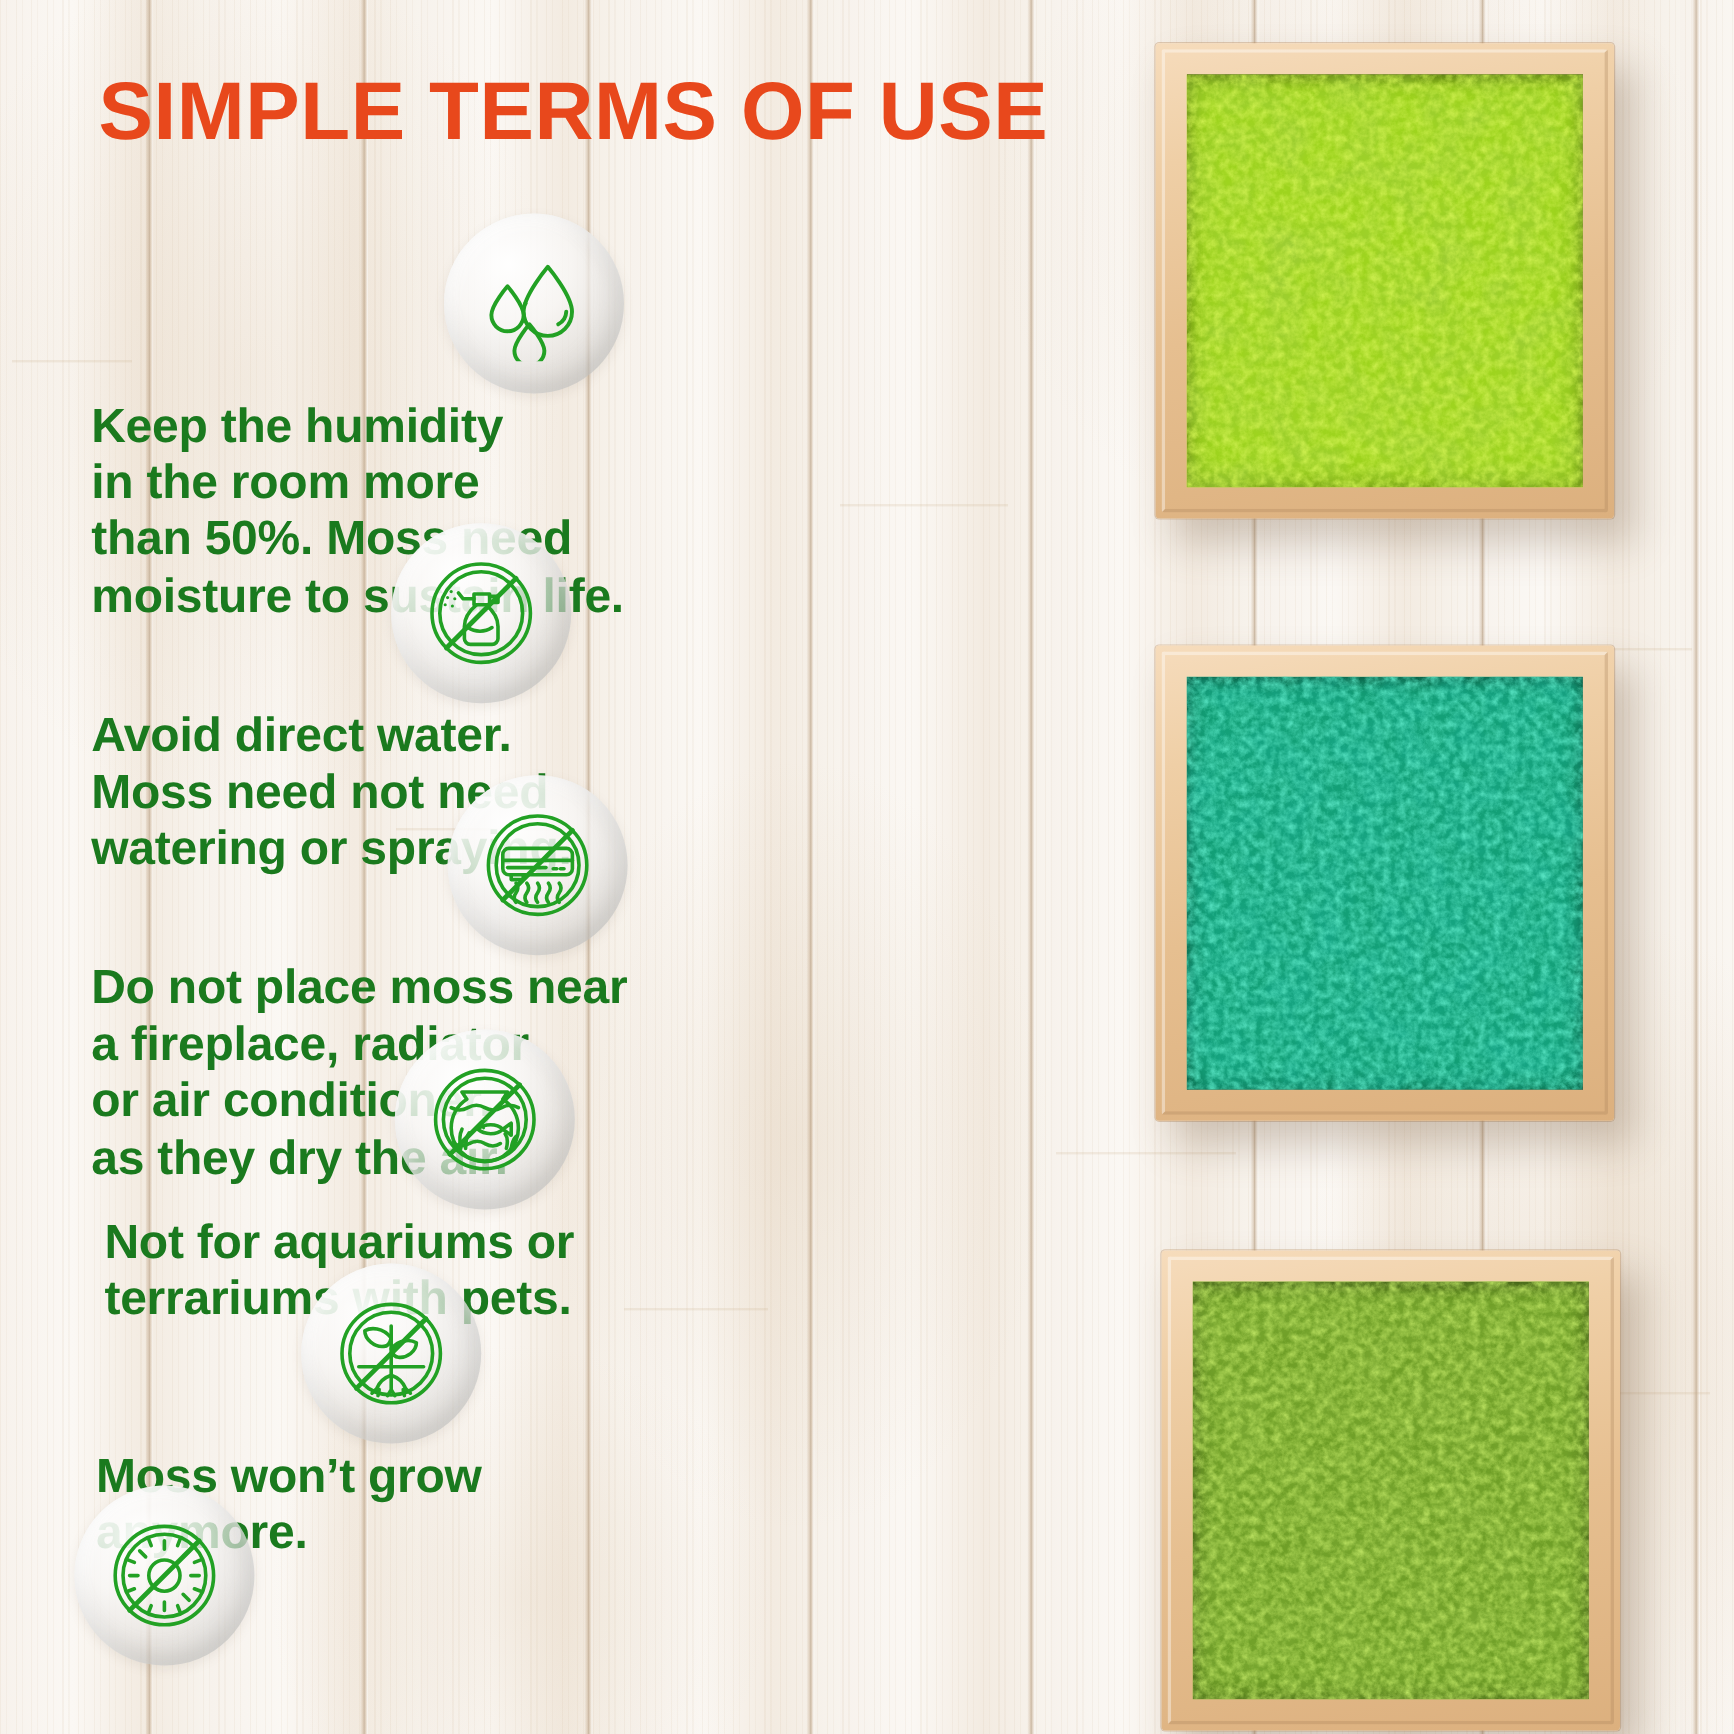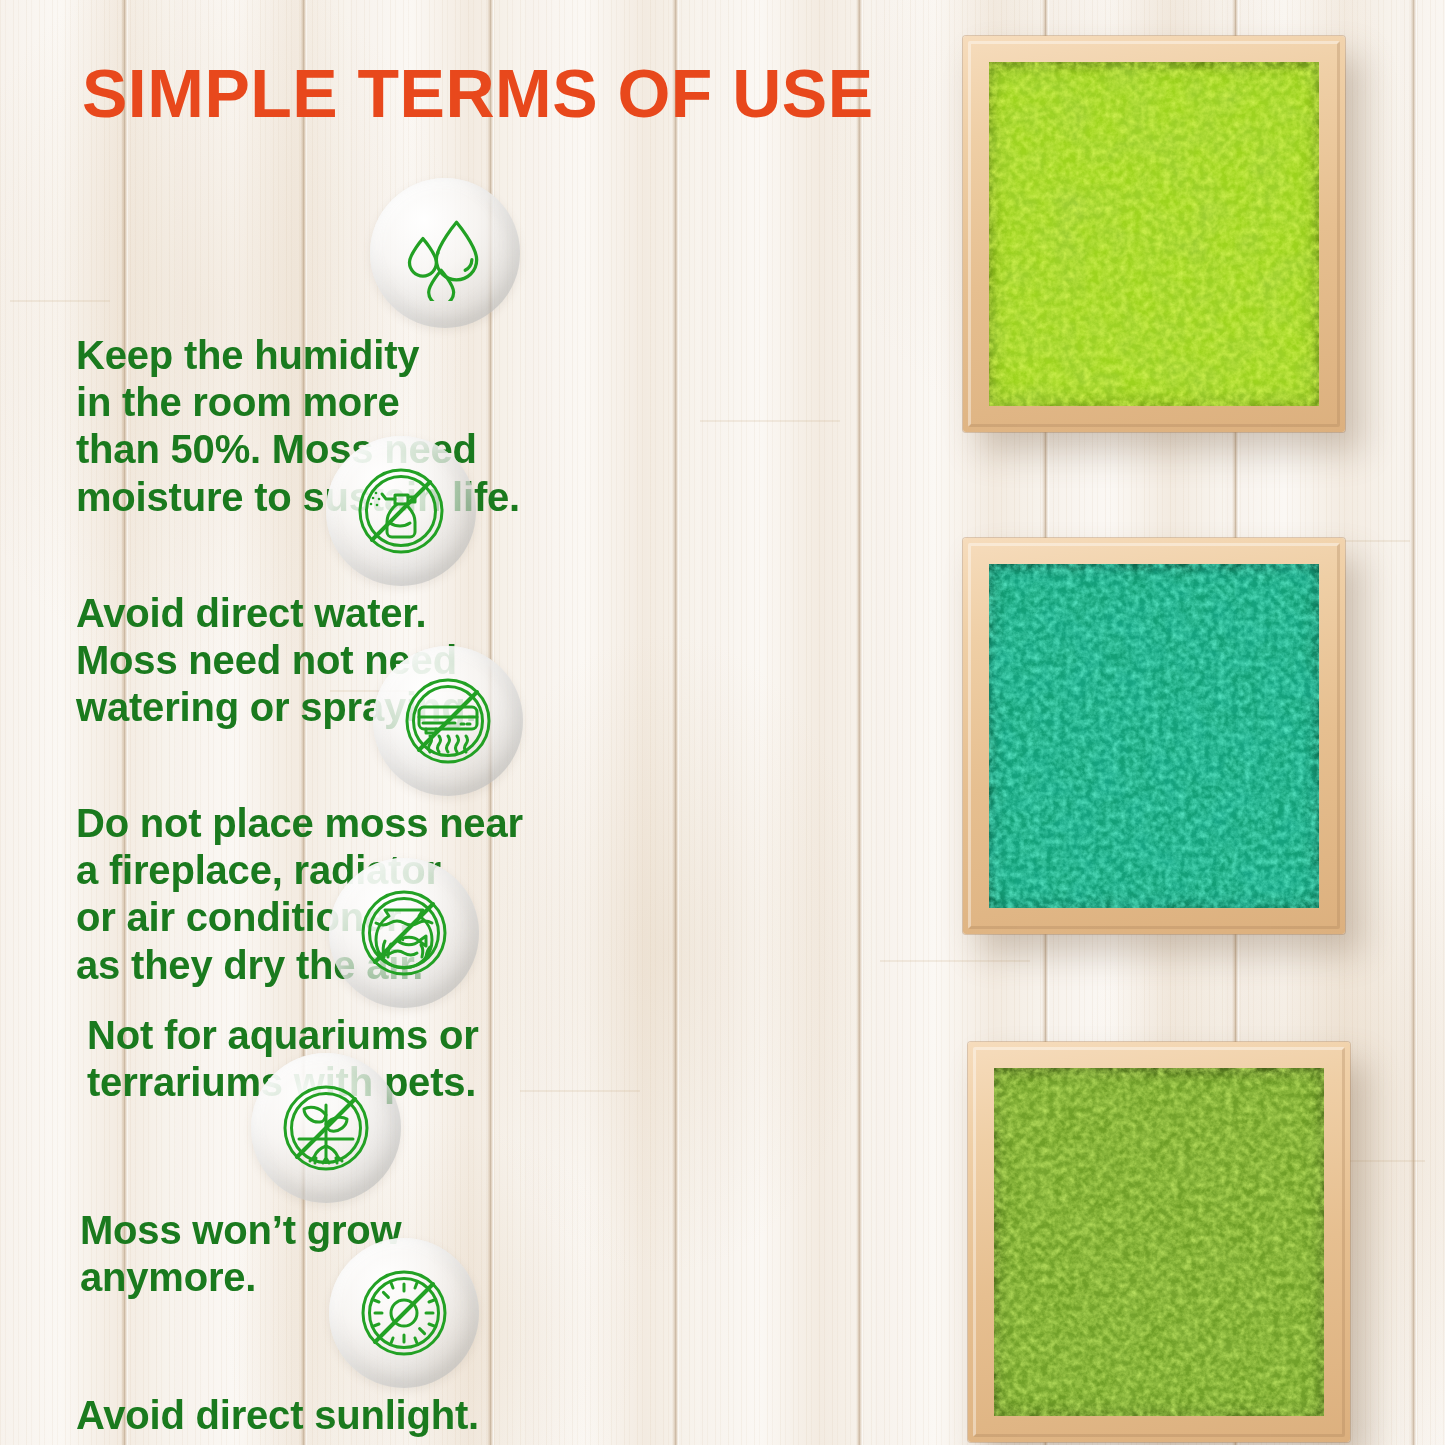--- a/index.html
+++ b/index.html
@@ -253,21 +253,20 @@
         <circle cx="50" cy="50" r="13"></circle>
 
         <path d="M50 28 v-7 M50 72 v7 M28 50 h-7 M72 50 h7
                  M34.4 34.4 l-5 -5 M65.6 65.6 l5 5 M34.4 65.6 l-5 5 M65.6 34.4 l5 -5"></path>
         <path d="M39 25 l-2.5 -6.5 M61 75 l2.5 6.5 M25 61 l-6.5 2.5 M75 39 l6.5 -2.5
                  M25 39 l-6.5 -2.5 M75 61 l6.5 2.5 M39 75 l-2.5 6.5 M61 25 l2.5 -6.5"></path>
 
         <path d="M21 79 L79 21" stroke-width="4"></path>
       </svg>
     </div>
-    <div class="rtext">Avoid direct sunlight.</div>
   </div>
 
 </div>
 
 <div class="frame" id="f1" style="left:963px;top:36px;width:382px;height:396px">
   <div class="moss">
     <svg class="tex" viewBox="0 0 100 100" preserveAspectRatio="none">
       <defs>
         <filter id="m1">
             <feTurbulence type="fractalNoise" baseFrequency="0.55" numOctaves="5" seed="7"></feTurbulence>

